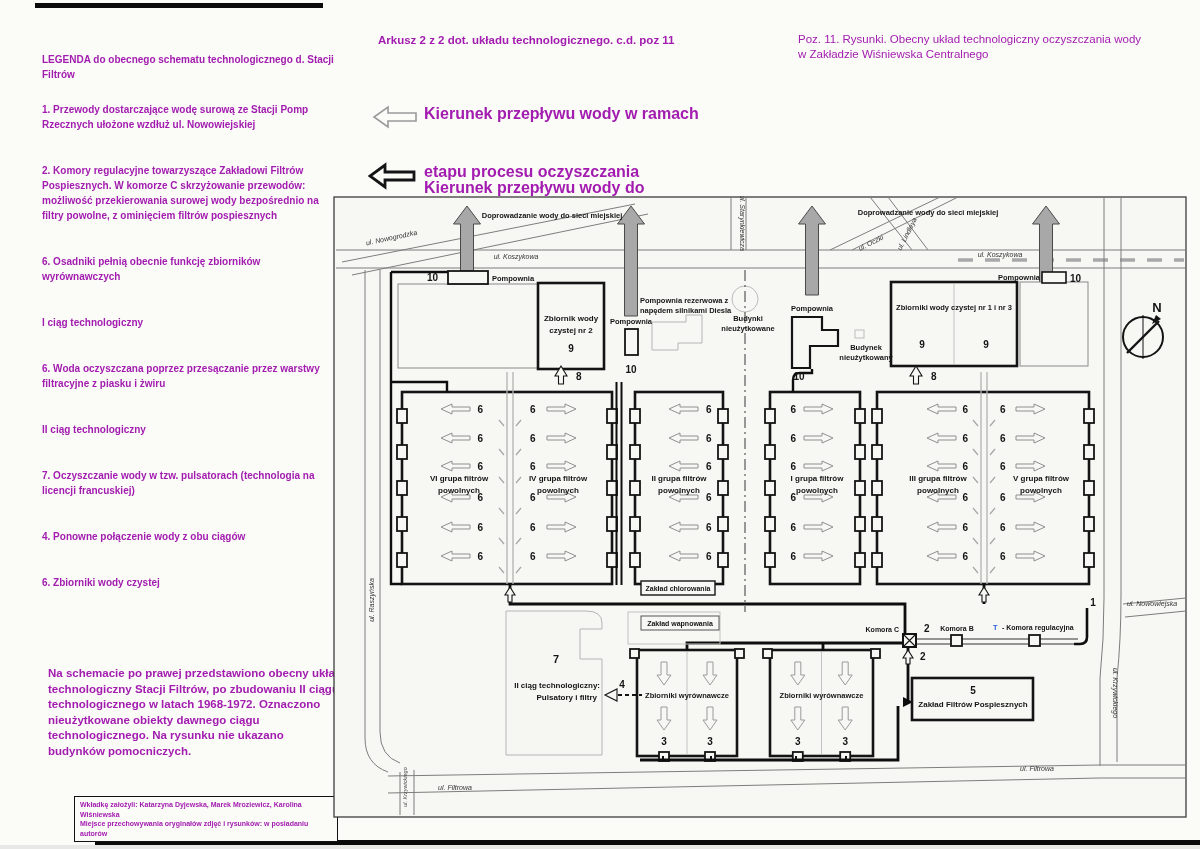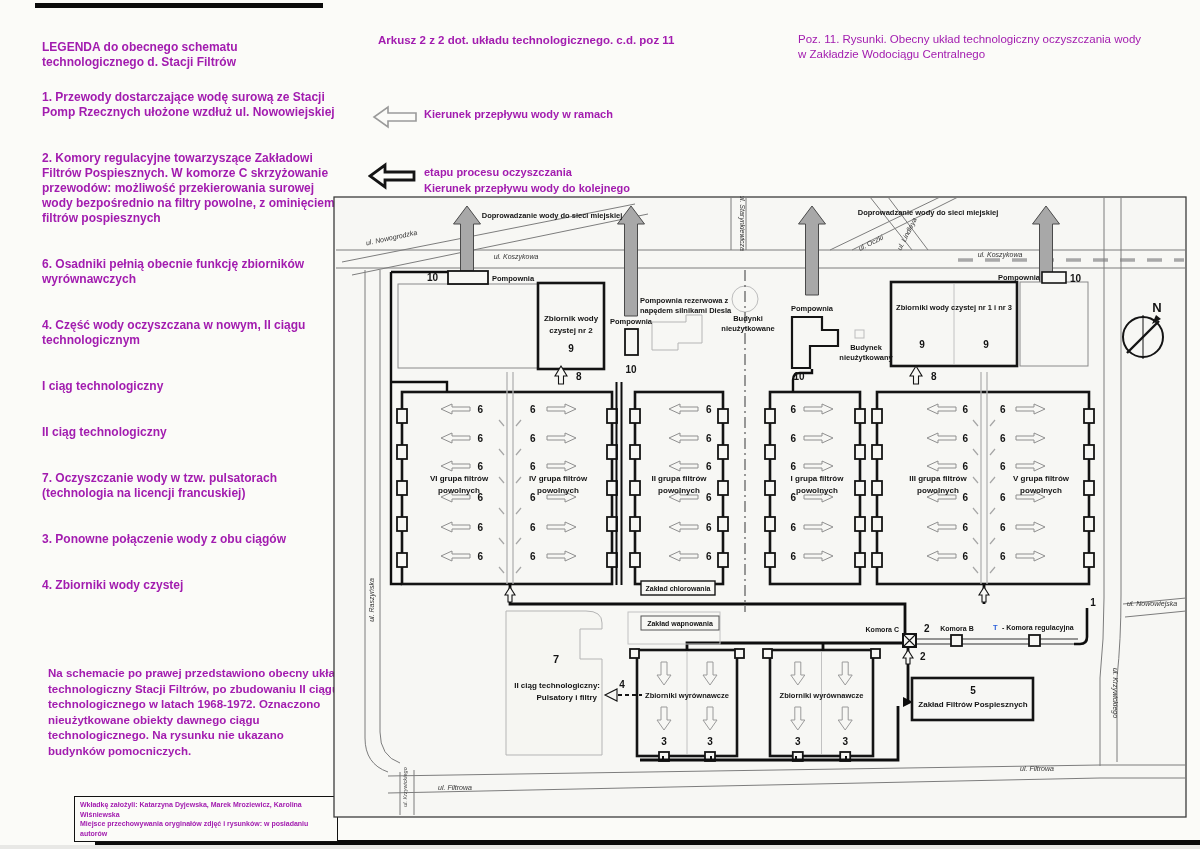--- a/index.html
+++ b/index.html
@@ -1,27 +1,27 @@
 <!DOCTYPE html>
 <html><head>
 <meta charset="utf-8">
 <style>
   html,body{margin:0;padding:0;background:#e8e8e6;}
   .page{position:relative;width:1200px;height:845px;background:#fbfbf8;overflow:hidden;
         font-family:"Liberation Sans",sans-serif;color:#a21caf;}
   .artifact{position:absolute;background:#0b0b0b;}
-  .legend{position:absolute;left:42px;top:40px;width:296px;font-size:12px;font-weight:bold;line-height:15px;}
+  .legend{position:absolute;left:42px;top:52px;width:296px;font-size:10px;font-weight:bold;line-height:15px;}
   .leg-item{margin-top:31px;}
   .leg-item.first{margin-top:20px;}
   .note{position:absolute;left:48px;top:666px;width:294px;font-size:11.5px;font-weight:bold;line-height:15.5px;}
   .footerbox{position:absolute;left:74px;top:796px;width:252px;border:1.5px solid #111;
              padding:3px 5px;font-size:7px;font-weight:bold;line-height:9.5px;background:#fbfbf8;}
   .sheet-title{position:absolute;left:378px;top:34px;width:410px;font-size:11.5px;font-weight:bold;}
   .doc-title{position:absolute;left:798px;top:32px;width:398px;font-size:11.5px;font-weight:normal;line-height:15px;}
-  .flowline{position:absolute;font-size:11px;font-weight:bold;line-height:16px;width:280px;}
+  .flowline{position:absolute;font-size:16px;font-weight:bold;line-height:16px;width:280px;}
   .arr-svg{position:absolute;}
   svg text{fill:#141414;}
   .t7 {font:bold 7px "Liberation Sans",sans-serif;}
   .t75{font:bold 7.5px "Liberation Sans",sans-serif;}
   .t8 {font:bold 8px "Liberation Sans",sans-serif;}
   .t10{font:bold 10px "Liberation Sans",sans-serif;}
   .t11{font:bold 11px "Liberation Sans",sans-serif;}
   .t13{font:bold 13px "Liberation Sans",sans-serif;}
   .st {font:italic 7px "Liberation Sans",sans-serif;fill:#333;}
   .sts{font:italic 5.5px "Liberation Sans",sans-serif;fill:#444;}
@@ -30,21 +30,21 @@
 <body>
 
 <div class="page">
 
   <div class="artifact" style="left:35px;top:3px;width:288px;height:5px;"></div>
   <div class="artifact" style="left:95px;top:840px;width:1105px;height:9px;"></div>
 
   <div class="sheet-title">Arkusz 2 z 2 dot. układu technologicznego.  c.d. poz 11</div>
   <div class="doc-title">
     <div>Poz. 11. Rysunki. Obecny układ technologiczny oczyszczania wody</div>
-    <div>w Zakładzie Wodociągu Centralnego</div>
+    <div>w Zakładzie Wiśniewska Centralnego</div>
   </div>
 
   <svg class="arr-svg" style="left:372px;top:104px;" width="46" height="26" viewBox="0 0 46 26">
     <path d="M44,9 H16 V3 L2,13 16,23 V17 H44 Z" fill="none" stroke="#9a9a9a" stroke-width="1.6"></path>
   </svg>
   <div class="flowline" style="left:424px;top:106px;">
     <div>Kierunek przepływu wody w ramach</div>
   </div>
   <svg class="arr-svg" style="left:368px;top:162px;" width="48" height="28" viewBox="0 0 48 28">
     <path d="M46,10 H17 V3 L2,14 17,25 V18 H46 Z" fill="none" stroke="#141414" stroke-width="2.8"></path>
@@ -52,26 +52,26 @@
   <div class="flowline" style="left:424px;top:164px;">
     <div>etapu procesu oczyszczania</div>
     <div>Kierunek przepływu wody do kolejnego</div>
   </div>
 
   <div class="legend">
     <div>LEGENDA do obecnego schematu technologicznego d. Stacji Filtrów</div>
     <div class="leg-item first">1. Przewody dostarczające wodę surową ze Stacji Pomp Rzecznych ułożone wzdłuż ul. Nowowiejskiej</div>
     <div class="leg-item">2. Komory regulacyjne towarzyszące Zakładowi Filtrów Pospiesznych. W komorze C skrzyżowanie przewodów: możliwość przekierowania surowej wody bezpośrednio na filtry powolne, z ominięciem filtrów pospiesznych</div>
     <div class="leg-item">6. Osadniki pełnią obecnie funkcję zbiorników wyrównawczych</div>
-    <div class="leg-item">4. Część wody oczyszczana w nowym, II ciągu technologicznym</div>
     <div class="leg-item">I ciąg technologiczny</div>
+    <div class="leg-item">6. Woda oczyszczana poprzez przesączanie przez warstwy filtracyjne z piasku i żwiru</div>
     <div class="leg-item">II ciąg technologiczny</div>
     <div class="leg-item">7. Oczyszczanie wody w tzw. pulsatorach (technologia na licencji francuskiej)</div>
-    <div class="leg-item">3. Ponowne połączenie wody z obu ciągów</div>
-    <div class="leg-item">4. Zbiorniki wody czystej</div>
+    <div class="leg-item">4. Ponowne połączenie wody z obu ciągów</div>
+    <div class="leg-item">6. Zbiorniki wody czystej</div>
   </div>
   <div class="note">Na schemacie po prawej przedstawiono obecny układ technologiczny Stacji Filtrów, po zbudowaniu II ciągu technologicznego w latach 1968-1972. Oznaczono nieużytkowane obiekty dawnego ciągu technologicznego. Na rysunku nie ukazano budynków pomocniczych.</div>
   <div class="footerbox">
     <div>Wkładkę założyli: Katarzyna Dyjewska, Marek Mroziewicz, Karolina Wiśniewska</div>
     <div>Miejsce przechowywania oryginałów zdjęć i rysunków: w posiadaniu autorów</div>
   </div>
 
   <svg id="map" viewBox="333 196 854 622" style="position:absolute;left:333px;top:196px;width:854px;height:622px;">
     <rect x="334" y="197" width="852" height="620" fill="#f7f7f4" stroke="#3c3c3c" stroke-width="1.3"></rect>
 

